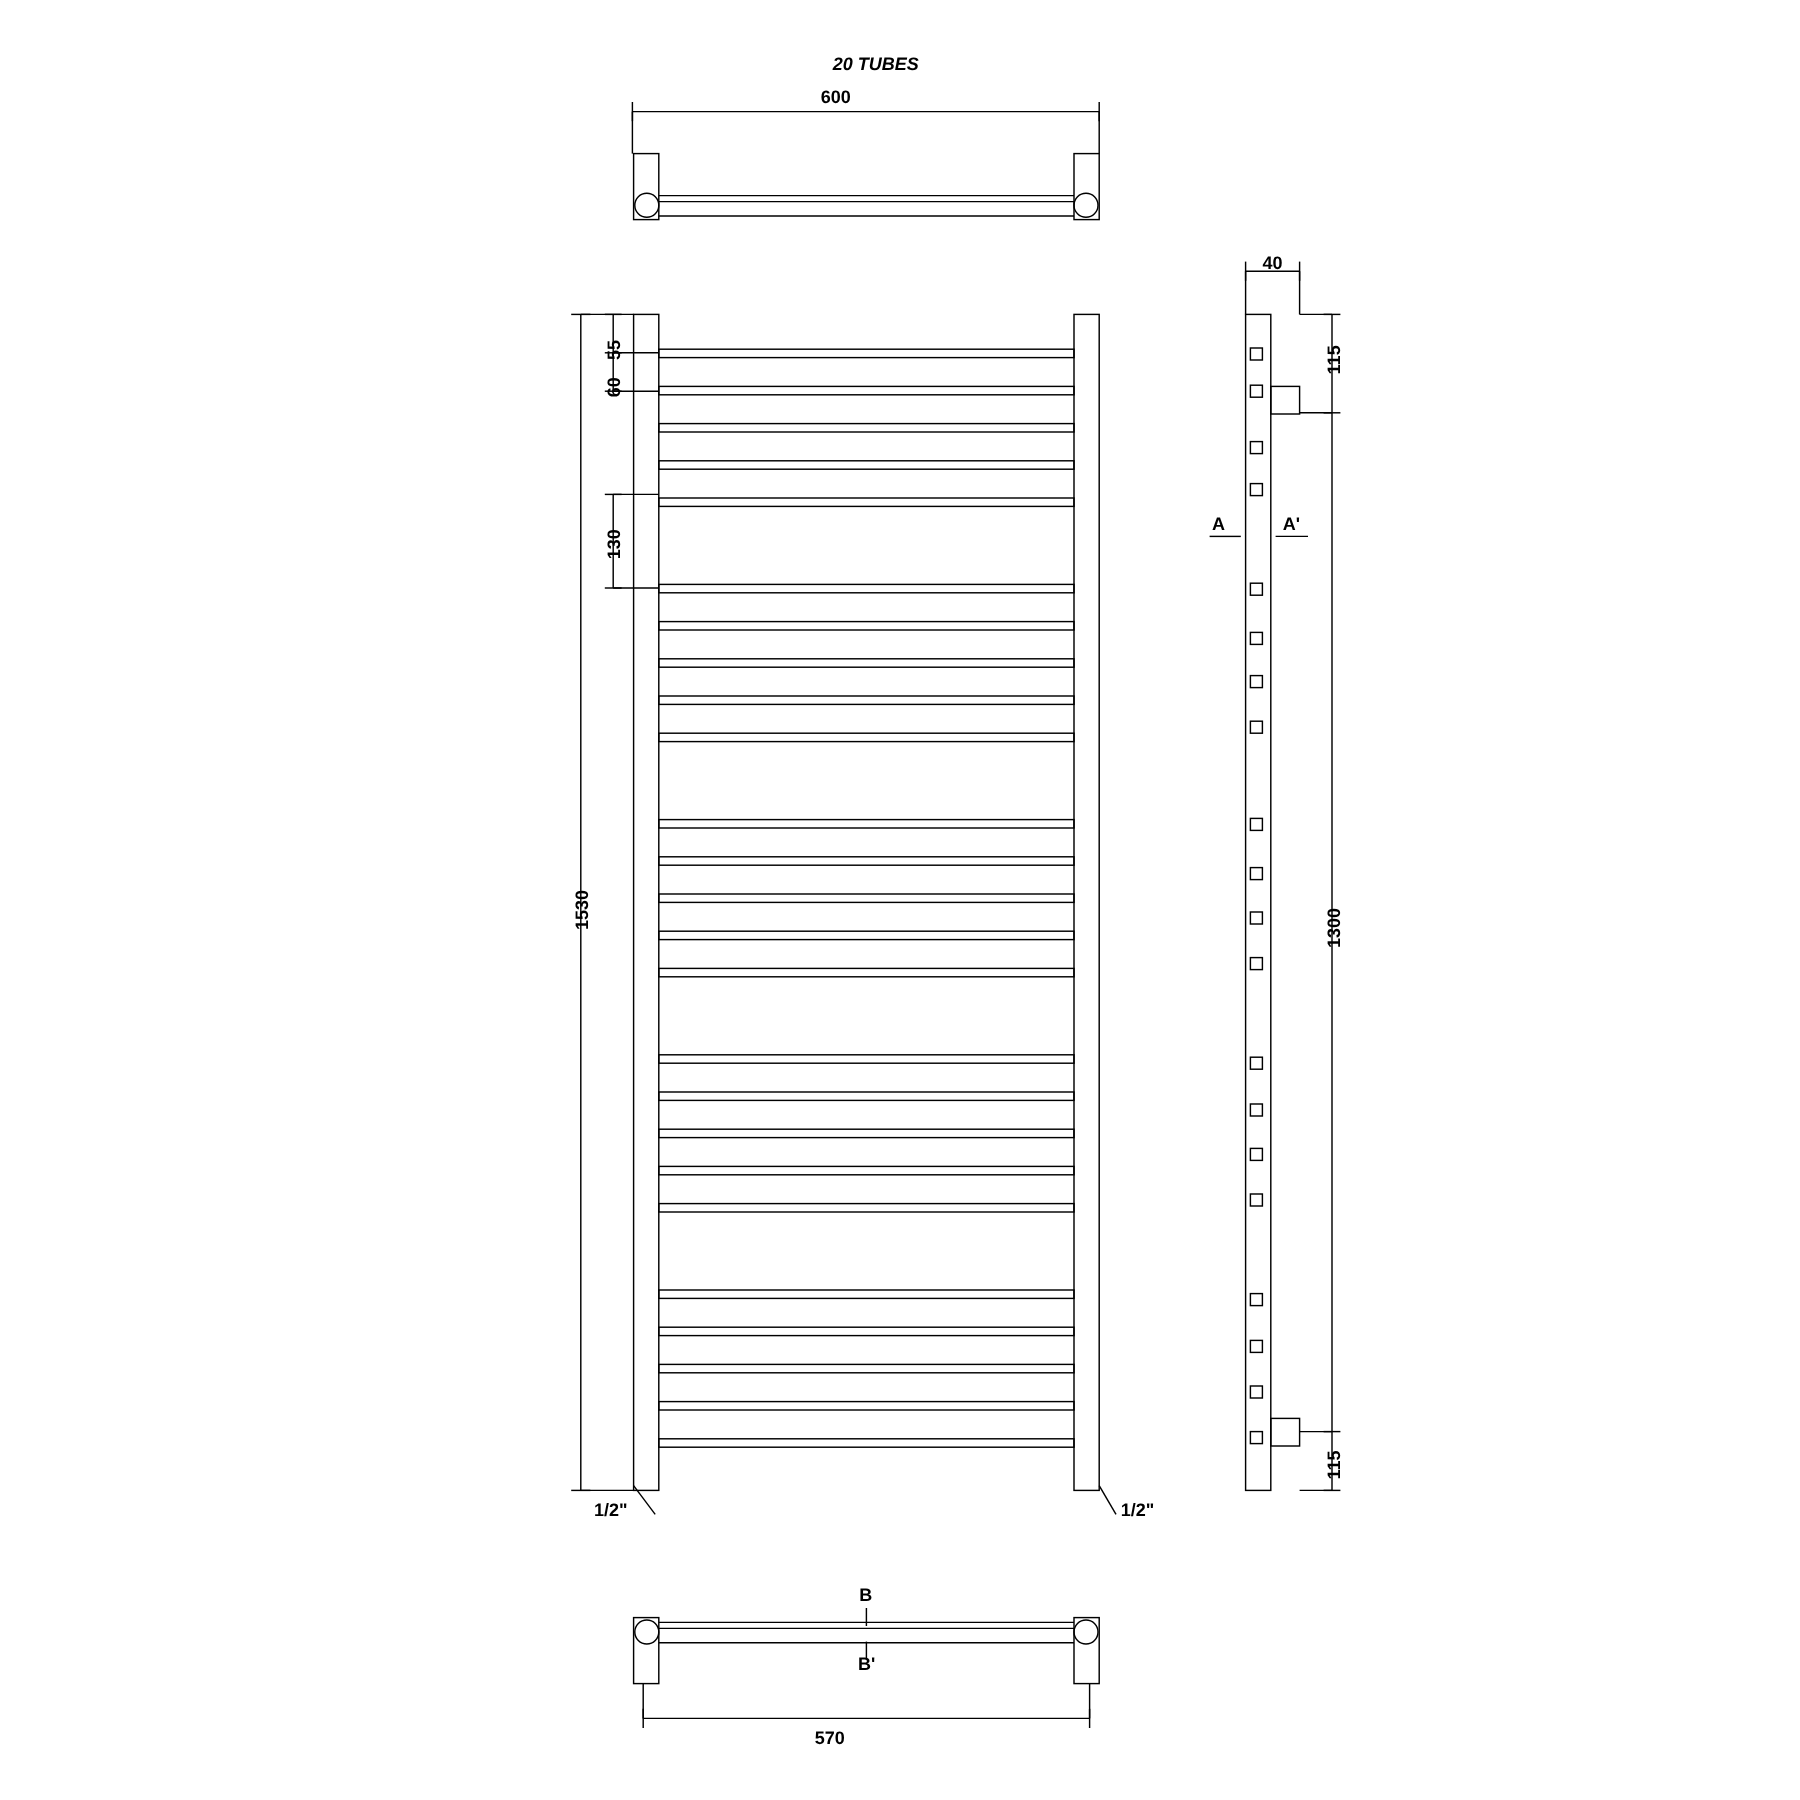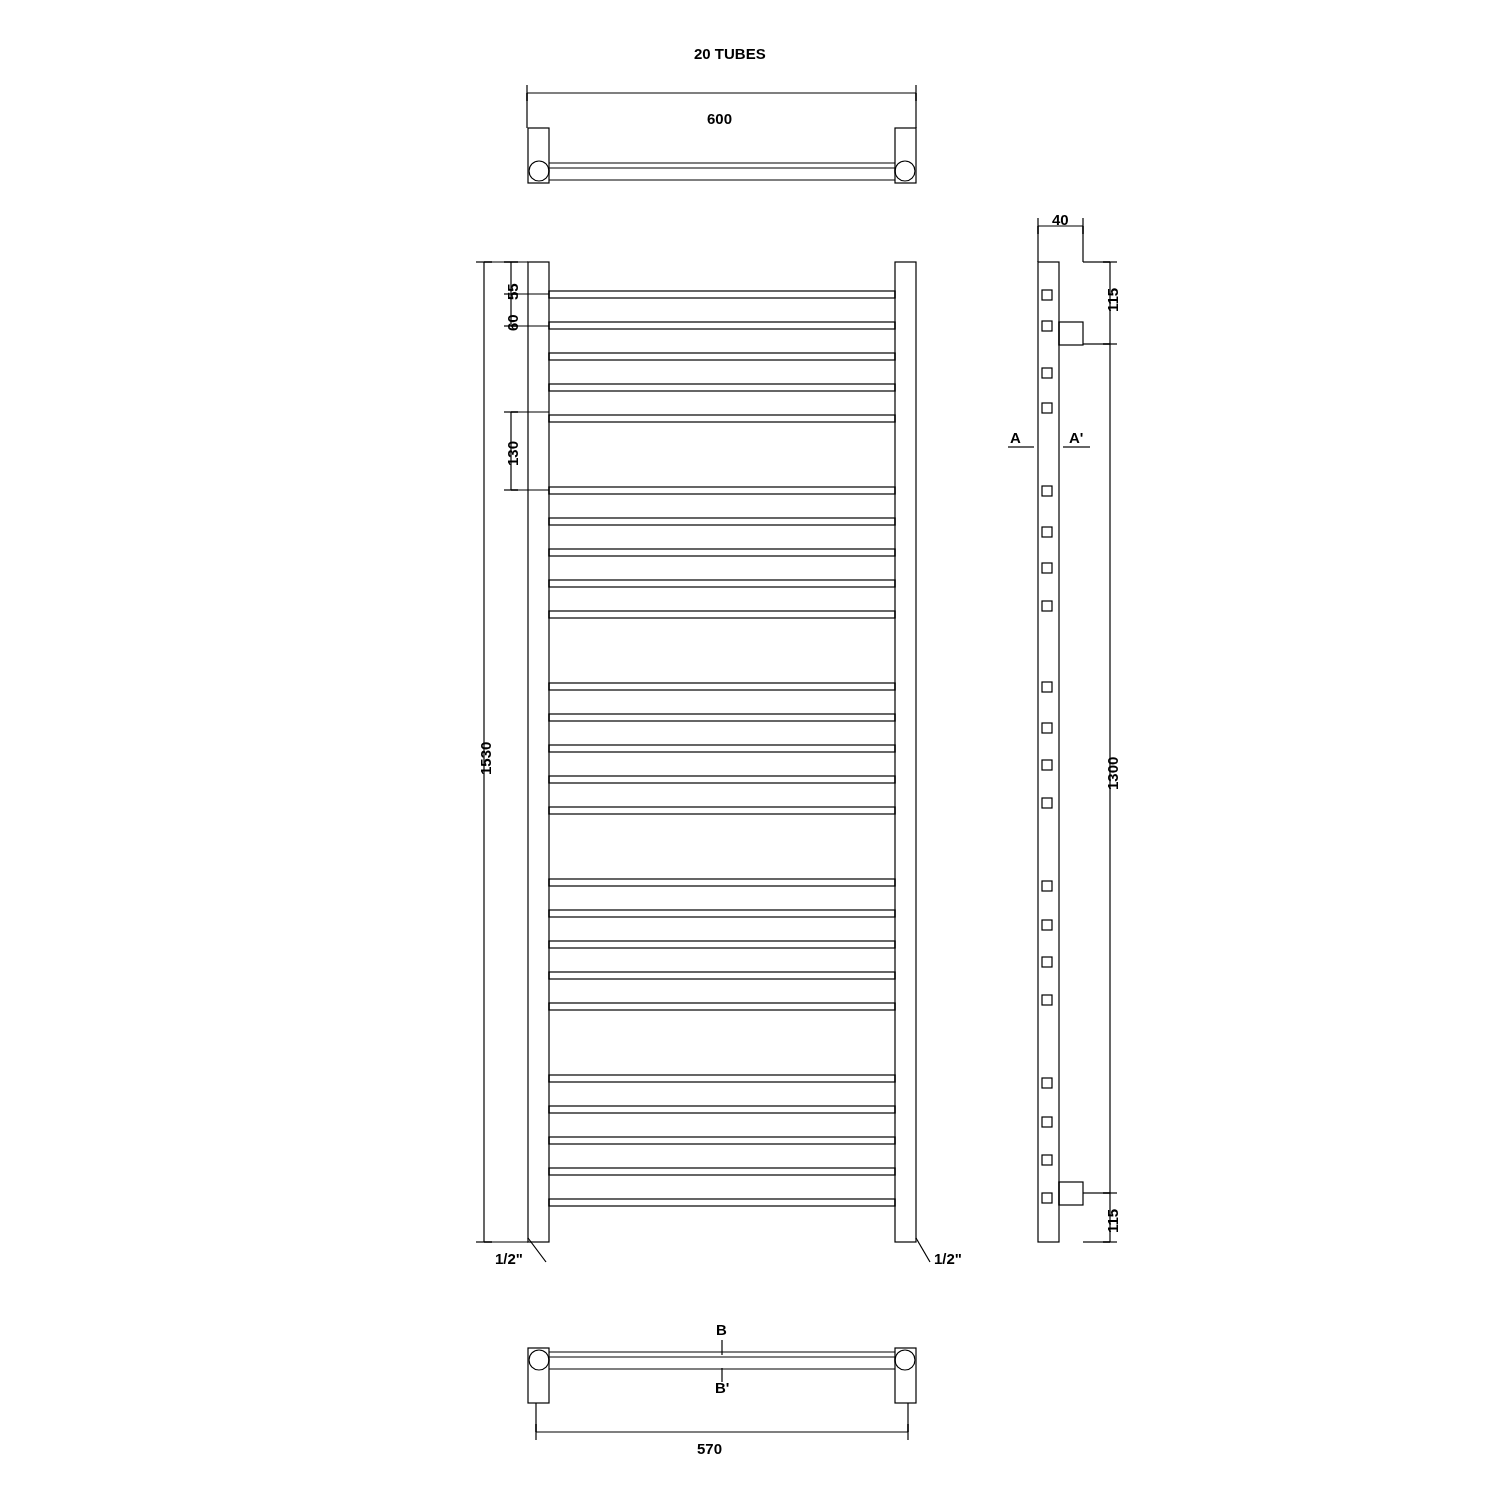--- a/index.html
+++ b/index.html
@@ -198,23 +198,23 @@
 
       <line x1="536" y1="1432" x2="908" y2="1432"></line>
       <line x1="536" y1="1424" x2="536" y2="1440"></line>
       <line x1="908" y1="1424" x2="908" y2="1440"></line>
       <line x1="536" y1="1403" x2="536" y2="1432"></line>
       <line x1="908" y1="1403" x2="908" y2="1432"></line>
     </g>
   </g>
 </svg>
 
-<div class="lbl" style="left:694px; top:46px;">20 TUBES</div>
-
-<div class="lbl" style="left:707px; top:74px;margin-top:37px;">600</div>
+<div class="lbl" style="left:694px; top:46px;font-style:italic;">20 TUBES</div>
+
+<div class="lbl" style="left:684px; top:74px;">600</div>
 
 <div class="lbl vert" style="left:505px; top:300px;">55</div>
 
 <div class="lbl vert" style="left:505px; top:331px;">60</div>
 
 <div class="lbl vert" style="left:505px; top:466px;">130</div>
 
 <div class="lbl vert" style="left:478px; top:775px;">1530</div>
 
 <div class="lbl" style="left:495px; top:1251px;">1/2"</div>
@@ -230,13 +230,13 @@
 <div class="lbl vert" style="left:1105px; top:1233px;">115</div>
 
 <div class="lbl" style="left:1010px; top:430px;">A</div>
 
 <div class="lbl" style="left:1069px; top:430px;">A'</div>
 
 <div class="lbl" style="left:716px; top:1322px;">B</div>
 
 <div class="lbl" style="left:715px; top:1380px;">B'</div>
 
-<div class="lbl" style="left:697px; top:1441px;">570</div>
+<div class="lbl" style="left:679px; top:1441px;">570</div>
 
 </body></html>

